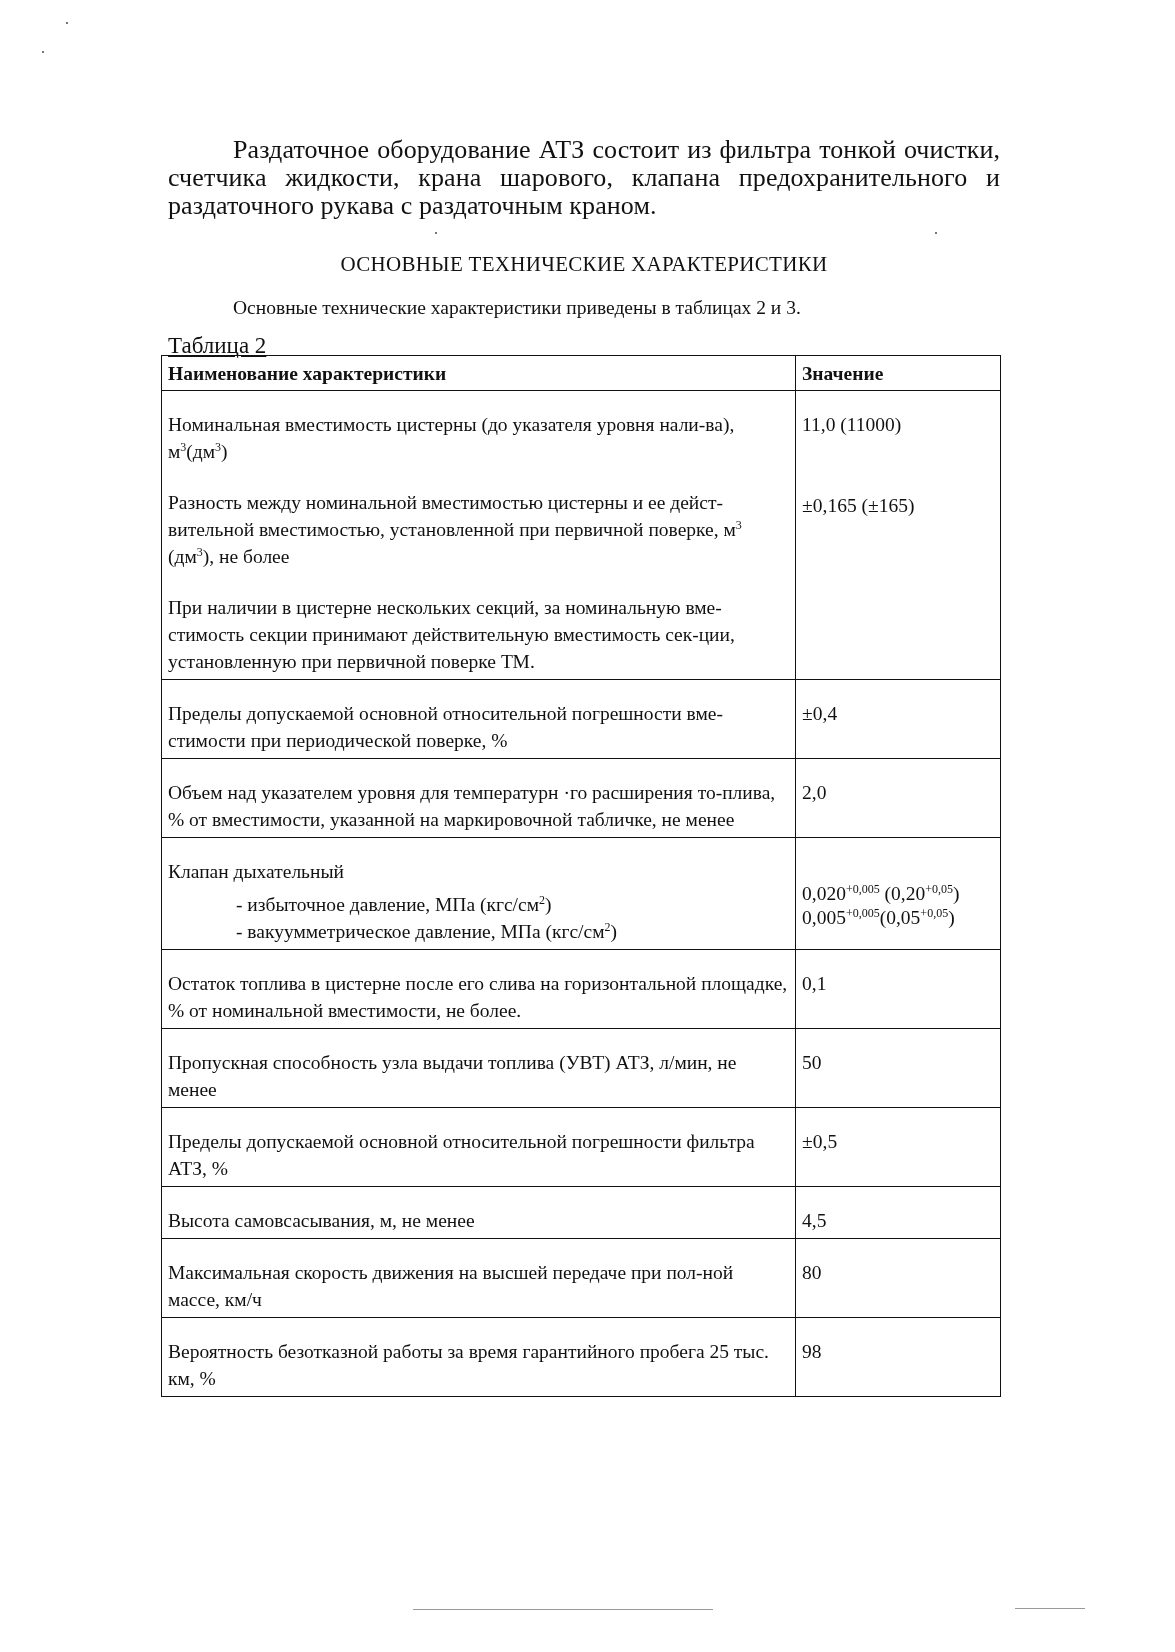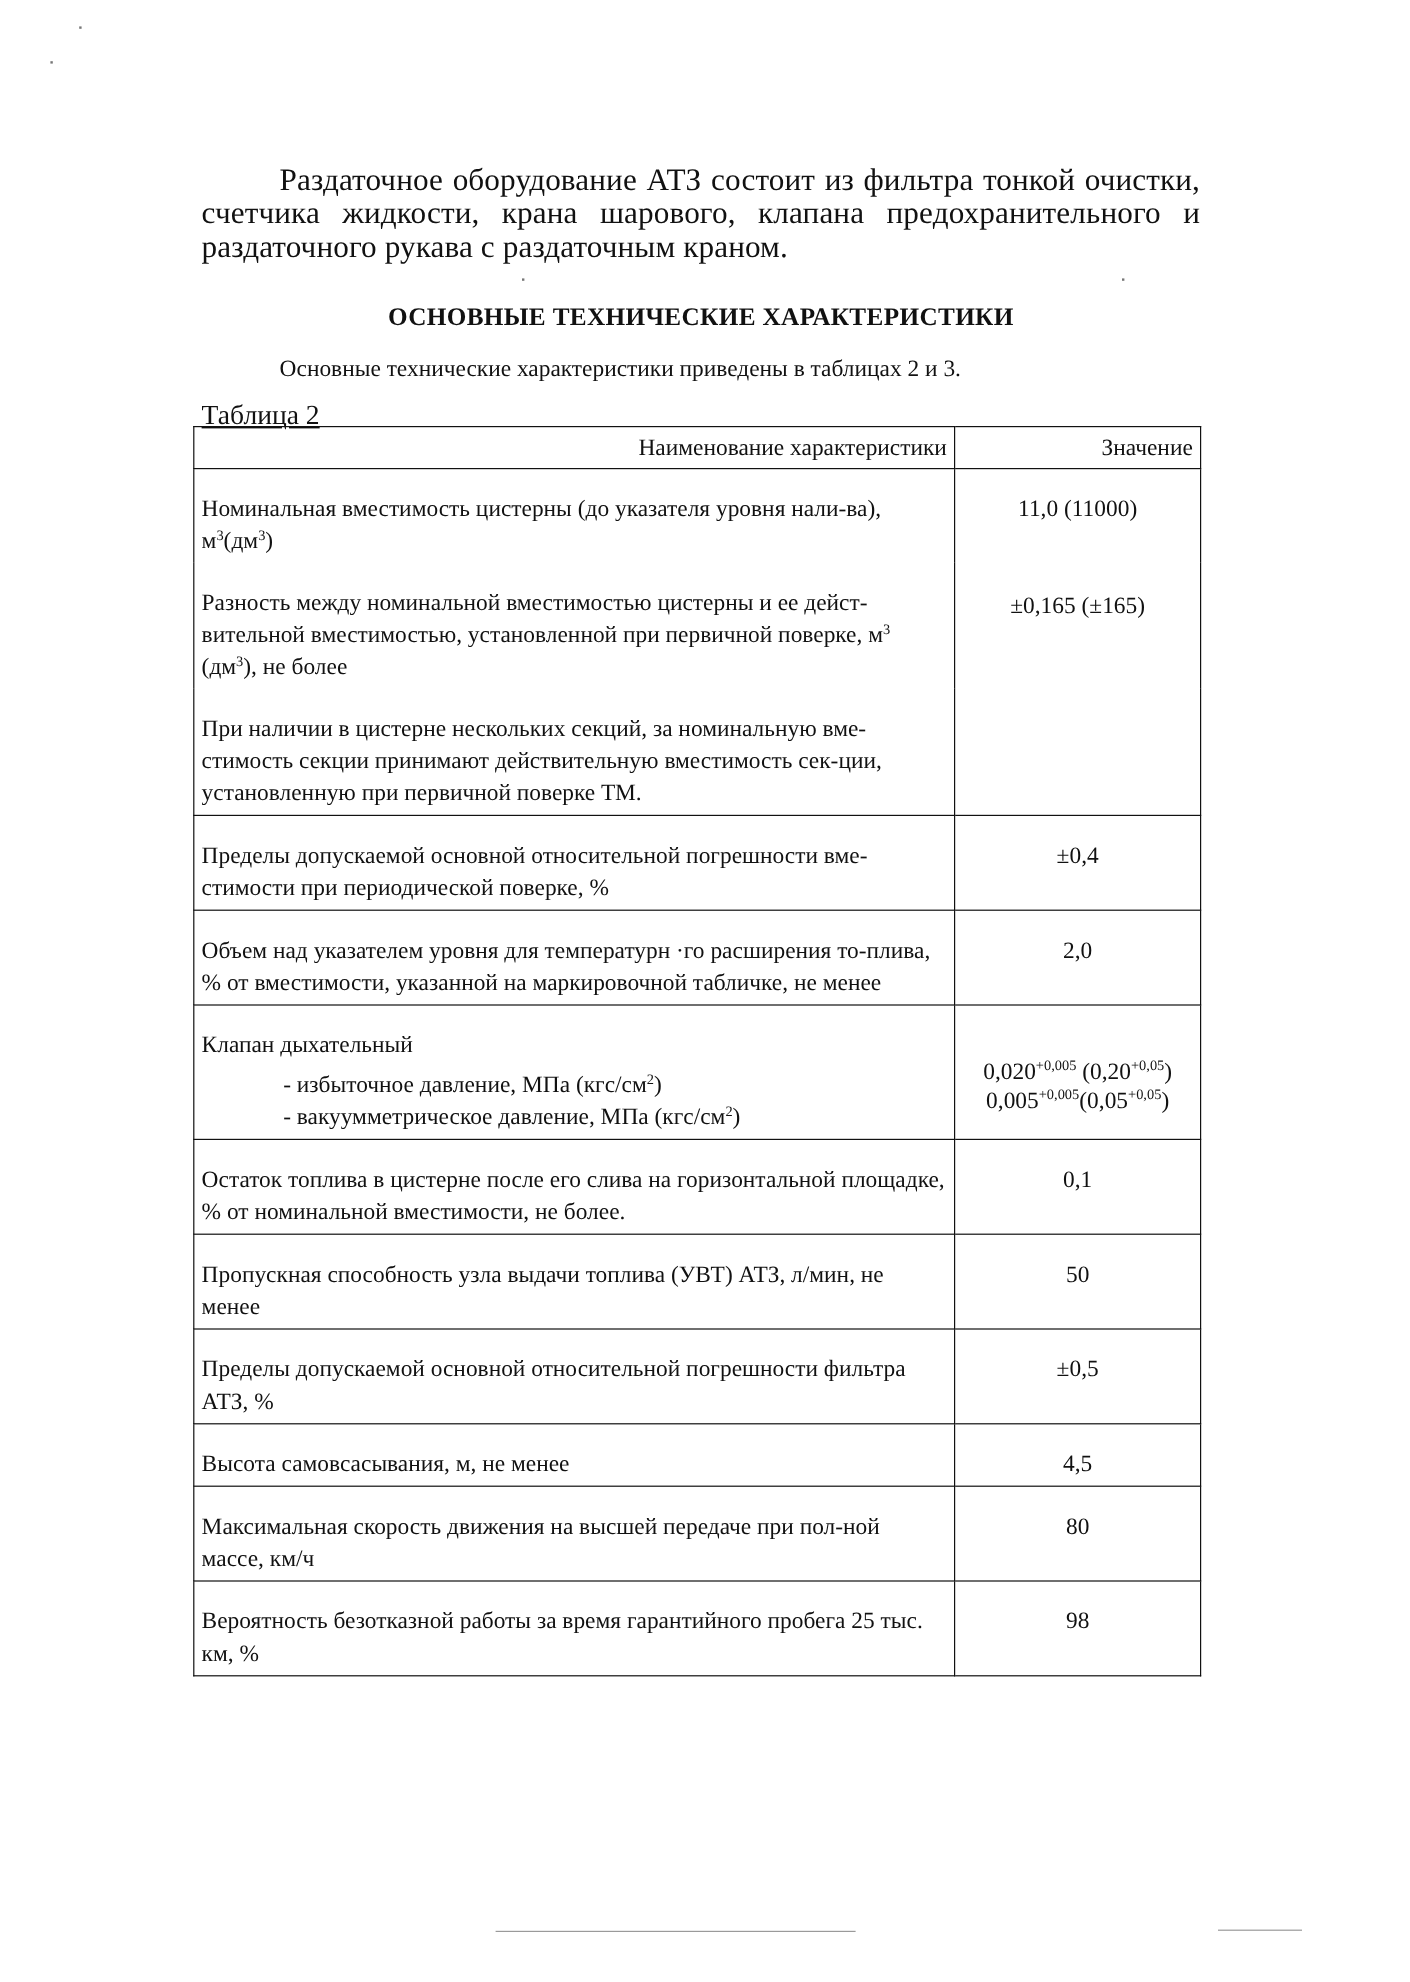--- a/index.html
+++ b/index.html
@@ -9,41 +9,41 @@
     color: #111;
   }
   .intro {
     position: absolute; left: 168px; top: 110px; width: 832px;
     font-size: 26px; line-height: 28px; text-align: justify;
     letter-spacing: 0.1px;
   }
   .intro .indent { display: inline-block; width: 65px; }
   .section-title {
     position: absolute; left: 168px; top: 252px; width: 832px;
-    text-align: center; font-weight: bold; font-size: 21px; letter-spacing: 0.3px;
+    text-align: center; font-weight: normal; font-size: 21px; letter-spacing: 0.3px;
   }
   .section-text {
     position: absolute; left: 233px; top: 297px;
     font-size: 19.5px;
   }
   .table-caption {
     position: absolute; left: 168px; top: 333px;
     font-size: 23px;
     text-decoration: underline;
   }
   table.spec {
     position: absolute; left: 161px; top: 355px; width: 840px;
     border-collapse: collapse; font-size: 19.5px; line-height: 27px;
   }
   table.spec th, table.spec td {
     border: 1.5px solid #111; vertical-align: top;
     padding: 20px 6px 4px 6px;
   }
-  table.spec th { font-weight: normal; text-align: right; padding: 4px 6px 3px; }
-  table.spec td.val { text-align: center; width: 192px; margin-top: 12px; }
+  table.spec th { font-weight: bold; text-align: left; padding: 4px 6px 3px; }
+  table.spec td.val { width: 192px; margin-top: 12px; }
   table.spec td.name { width: 622px; }
   .sub-block { margin-top: 6px; }
   .sub-line { padding-left: 68px; }
   sup { font-size: 12px; vertical-align: 7px; line-height: 0; }
   .no-bottom { border-bottom: none !important; }
   .no-top { border-top: none !important; }
   .val-stack { margin-top: 24px; line-height: 24px; }
   .footer-line {
     position: absolute; height: 1px; background: #9a9a9a;
   }

